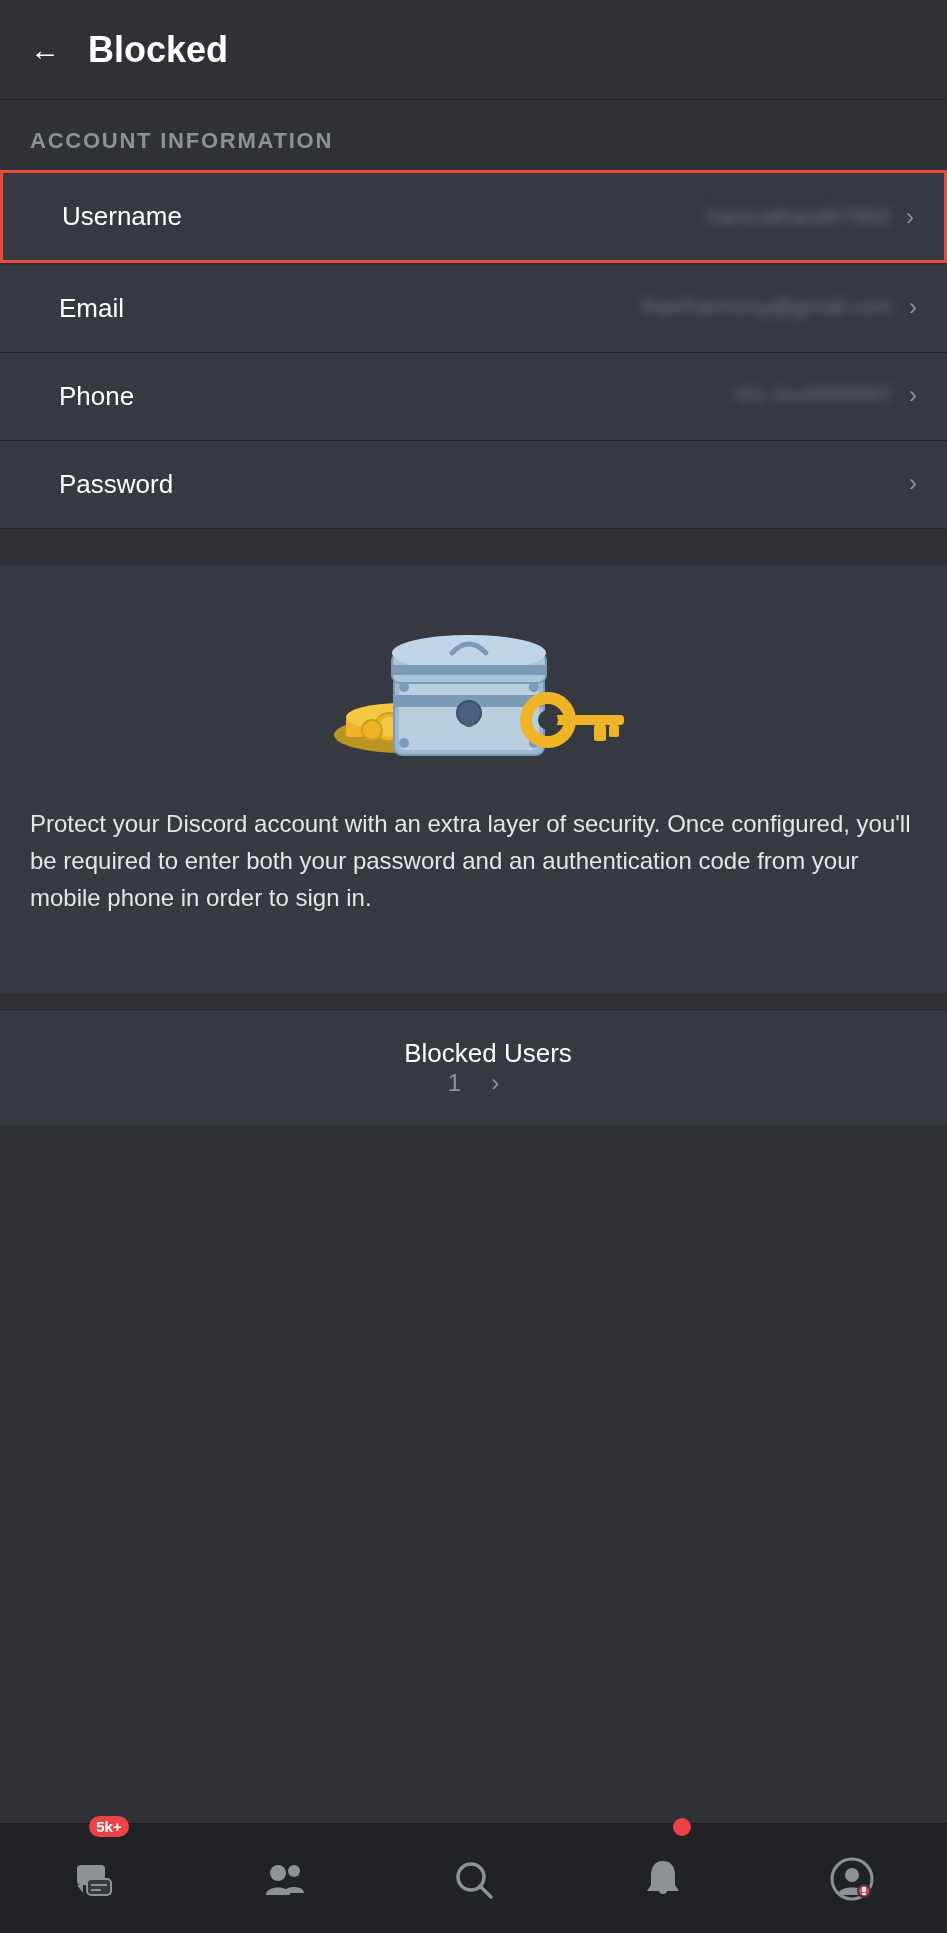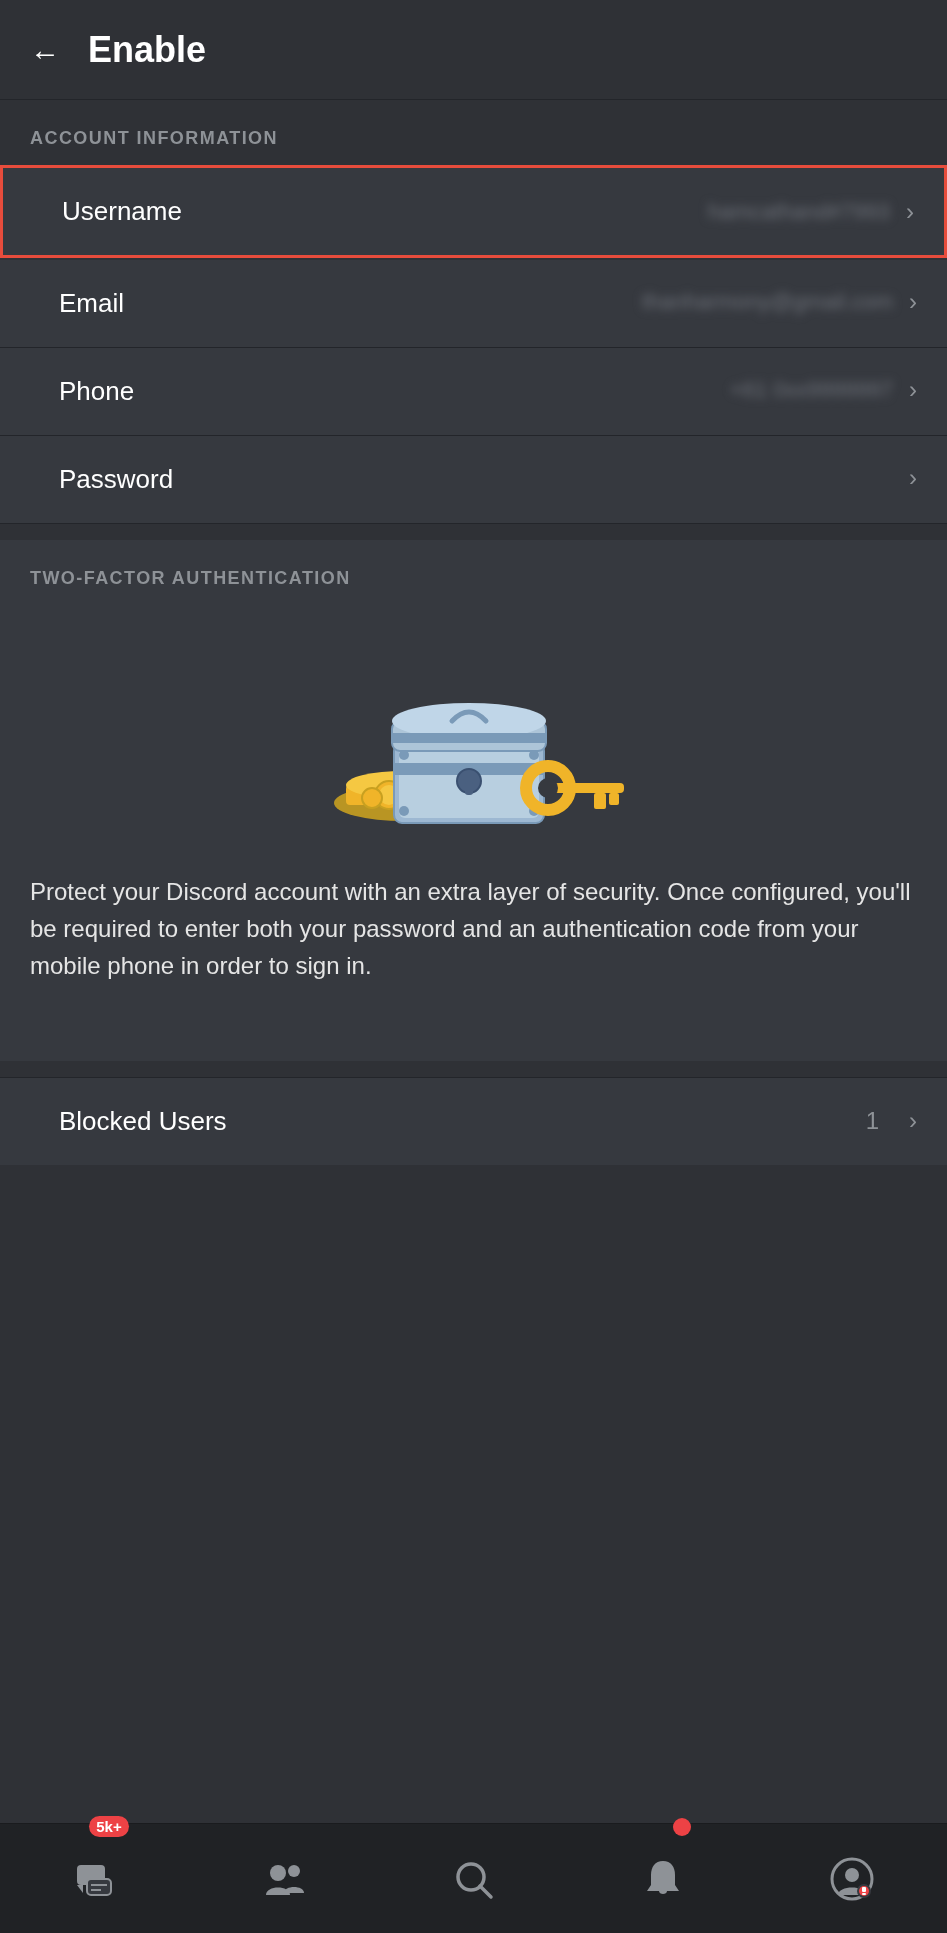--- a/index.html
+++ b/index.html
@@ -34,21 +34,21 @@
 
     .header-title {
       font-size: 36px;
       font-weight: 700;
       color: #ffffff;
     }
 
     
     .section-label {
       color: #8e9297;
-      font-size: 18px;
+      font-size: 22px;
       font-weight: 600;
       letter-spacing: 0.08em;
       padding: 28px 30px 16px 30px;
       text-transform: uppercase;
     }
 
     .row-left {
       font-size: 26px;
       font-weight: 500;
       color: #ffffff;
@@ -148,20 +148,21 @@
 
     
     .blocked-row {
       display: flex;
       align-items: center;
       justify-content: space-between;
       padding: 28px 30px;
       border-top: 1px solid #23252a;
       cursor: pointer;
       background-color: #36393f;
+      flex-direction: column;
     }
 
     .blocked-count {
       color: #8e9297;
       font-size: 24px;
       margin-right: 14px;
     }
 
     
     .bottom-nav {
@@ -213,21 +214,21 @@
     .content-bottom-spacer {
       height: 130px;
     }
 
   </style>
 </head>
 <body>
 
 <div class="header">
   <span class="back-arrow">←</span>
-  <span class="header-title">Enable</span>
+  <span class="header-title">Blocked</span>
 </div>
 
 <div class="section-label">ACCOUNT INFORMATION</div>
 
 <div class="username-row-wrapper">
   <div class="username-row">
     <span class="row-left">Username</span>
     <div class="row-right">
       <span class="row-value">hamcathand#7993</span>
       <span class="chevron">›</span>
@@ -254,21 +255,20 @@
 <div class="section-row">
   <span class="row-left">Password</span>
   <div class="row-right">
     <span class="chevron">›</span>
   </div>
 </div>
 
 <div class="section-divider"></div>
 
 <div class="tfa-section">
-  <div class="tfa-section-label">TWO-FACTOR AUTHENTICATION</div>
 
   
   <div class="tfa-illustration">
     <svg width="340" height="200" viewBox="0 0 340 200">
 
       <ellipse cx="100" cy="170" rx="70" ry="18" fill="#c8a020" opacity="0.9"></ellipse>
       <rect x="42" y="152" width="116" height="20" rx="4" fill="#f0b429"></rect>
       <ellipse cx="100" cy="152" rx="58" ry="14" fill="#f5c842"></ellipse>
       <ellipse cx="85" cy="162" rx="14" ry="14" fill="#f0b429" stroke="#c8a020" stroke-width="2"></ellipse>
       <ellipse cx="85" cy="162" rx="10" ry="10" fill="#f5c842"></ellipse>

